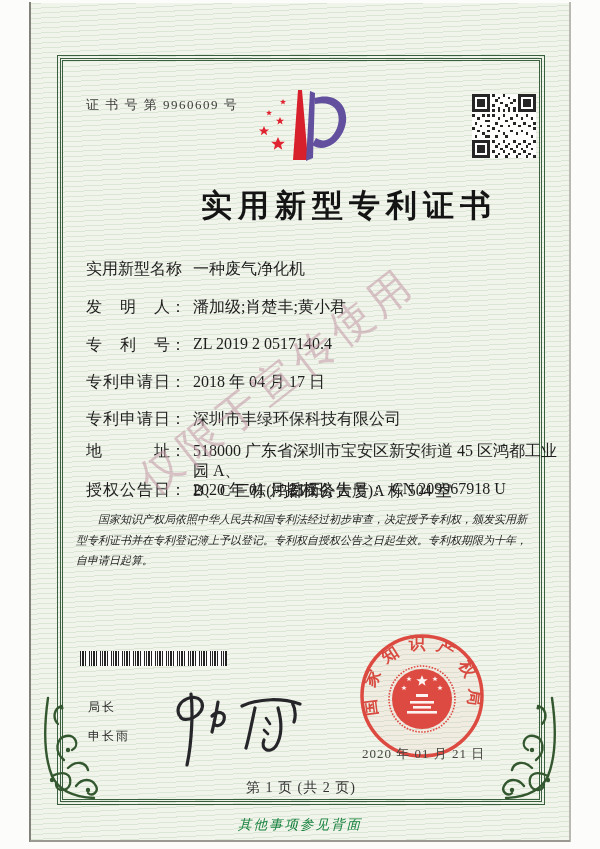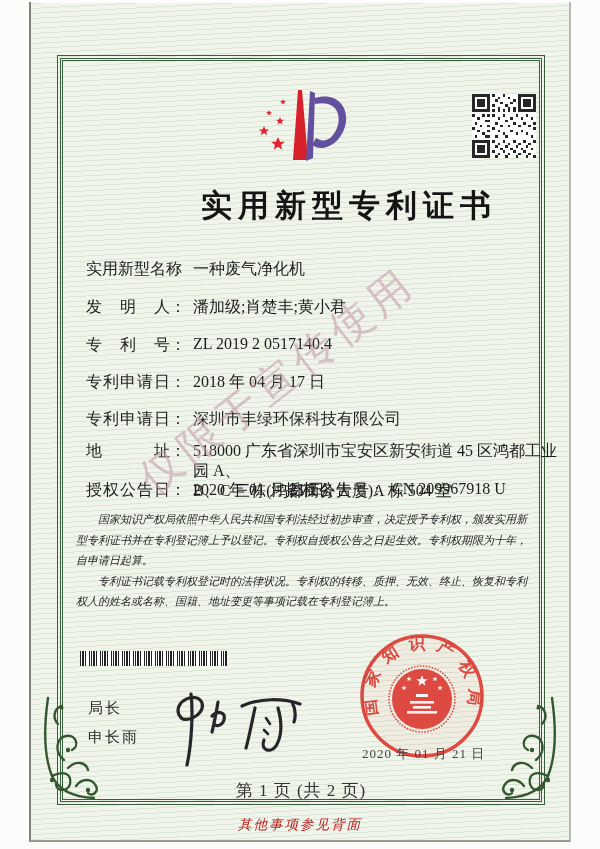--- a/index.html
+++ b/index.html
@@ -25,26 +25,26 @@
   .frow{left:86px;white-space:nowrap;font-size:16px;color:#1e1e1e;}
   .flabel{display:inline-block;width:84px;text-align:justify;text-align-last:justify;vertical-align:top;}
   .fcolon{display:inline-block;vertical-align:top;}
   .fval{display:inline-block;margin-left:7px;vertical-align:top;}
   .addr .fval{white-space:pre-line;max-width:365px;line-height:20px;}
   .pair2{position:absolute;left:199px;top:0;white-space:nowrap;font-family:Liberation Serif, serif;}
   .body-text{left:76px;top:509px;width:452px;font-size:11px;font-style:italic;line-height:20.5px;color:#242424;}
   .body-text p{text-indent:2em;}
   .barcode{left:80px;top:651px;width:147px;height:15px;
     background:repeating-linear-gradient(90deg,#232323 0 1px,#fdfdfd 1px 2px,#232323 2px 4px,#fdfdfd 4px 5px,#232323 5px 6px,#fdfdfd 6px 9px,#232323 9px 10px,#fdfdfd 10px 11px);}
-  .signer{left:88px;font-size:15px;font-family:"Liberation Sans","DejaVu Sans",sans-serif;color:#2a2a2a;letter-spacing:2px;}
+  .signer{left:88px;font-size:12px;font-family:"Liberation Sans","DejaVu Sans",sans-serif;color:#2a2a2a;letter-spacing:2px;}
   .sig{left:158px;top:672px;}
   .seal{left:358px;top:632px;}
   .seal-date{left:362px;top:745px;font-size:13px;letter-spacing:1px;color:#45453f;z-index:4;}
-  .page-info{left:57px;top:779px;width:488px;text-align:center;font-size:17px;letter-spacing:1px;color:#333;}
-  .back-note{left:0;top:816px;width:600px;text-align:center;font-size:13.5px;font-style:italic;color:#b91c1c;letter-spacing:2px;}
+  .page-info{left:57px;top:779px;width:488px;text-align:center;font-size:14px;letter-spacing:1px;color:#333;}
+  .back-note{left:0;top:816px;width:600px;text-align:center;font-size:13.5px;font-style:italic;color:#15803d;letter-spacing:2px;}
   .flourish{left:42px;top:690px;z-index:3;}
   .flourish.right{left:458px;transform:scaleX(-1);}
   .watermark{
     left:128px;top:462px;width:400px;z-index:6;pointer-events:none;
     transform:rotate(-38deg);transform-origin:0 0;
     font-size:42px;letter-spacing:6px;white-space:nowrap;
     color:rgba(193,152,165,0.55);
   }
   .logo{left:250px;top:88px;}
   .qr{left:471px;top:94px;}
@@ -55,20 +55,21 @@
 <div class="sheet">
   <div class="paper"></div>
   <div class="edgeL"></div>
   <div class="edgeR"></div>
   <div class="edgeB"></div>
 
   <div class="frame">
     <div class="frame-inner"></div>
   </div>
 
+  <div class="abs cert-no">证 书 号 第 9960609 号</div>
 
   <svg class="abs logo" width="100" height="80" viewBox="0 0 100 80">
     <defs>
       <path id="lstar" d="M0,-6 L1.8,-1.9 6,-1.9 2.6,0.9 3.7,5 0,2.4 -3.7,5 -2.6,0.9 -6,-1.9 -1.8,-1.9 Z"></path>
     </defs>
     <g fill="#e02330">
       <use href="#lstar" transform="translate(33,14) scale(0.5)"></use>
       <use href="#lstar" transform="translate(19,25) scale(0.48)"></use>
       <use href="#lstar" transform="translate(30,33) scale(0.68)"></use>
       <use href="#lstar" transform="translate(14,43) scale(0.85)"></use>
@@ -132,21 +133,20 @@
   </div>
   <div class="abs frow" style="top:480px;">
     <span class="flabel">授权公告日</span><span class="fcolon">：</span><span class="fval">2020 年 01 月 21 日</span>
     <span class="pair2">
       <span class="flabel">授权公告号</span><span class="fcolon">：</span><span class="fval">CN 209967918 U</span>
     </span>
   </div>
 
   <div class="abs body-text">
     <p>国家知识产权局依照中华人民共和国专利法经过初步审查，决定授予专利权，颁发实用新型专利证书并在专利登记簿上予以登记。专利权自授权公告之日起生效。专利权期限为十年，自申请日起算。</p>
-    <p>专利证书记载专利权登记时的法律状况。专利权的转移、质押、无效、终止、恢复和专利权人的姓名或名称、国籍、地址变更等事项记载在专利登记簿上。</p>
   </div>
 
   <div class="abs barcode"></div>
 
   <div class="abs signer" style="top:699px;">局长</div>
   <div class="abs signer" style="top:728px;">申长雨</div>
 
   <svg class="abs sig" width="160" height="100" viewBox="0 0 160 100" fill="none" stroke="#26262a" stroke-width="3.2" stroke-linecap="round">
     <path d="M21,43 C15,28 40,19 44,31 C48,43 25,53 22,44"></path>
     <path d="M33,22 C35,38 34,70 29,93"></path>

